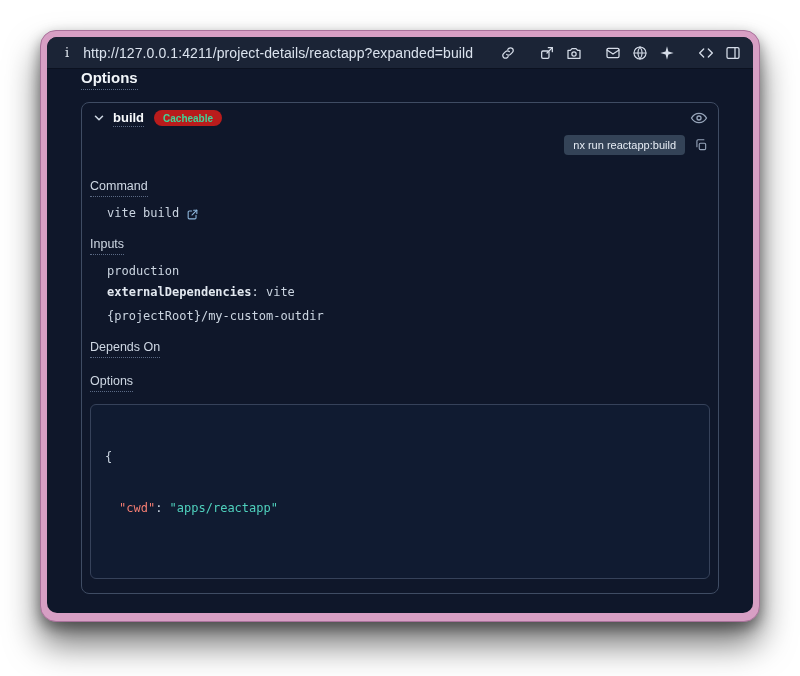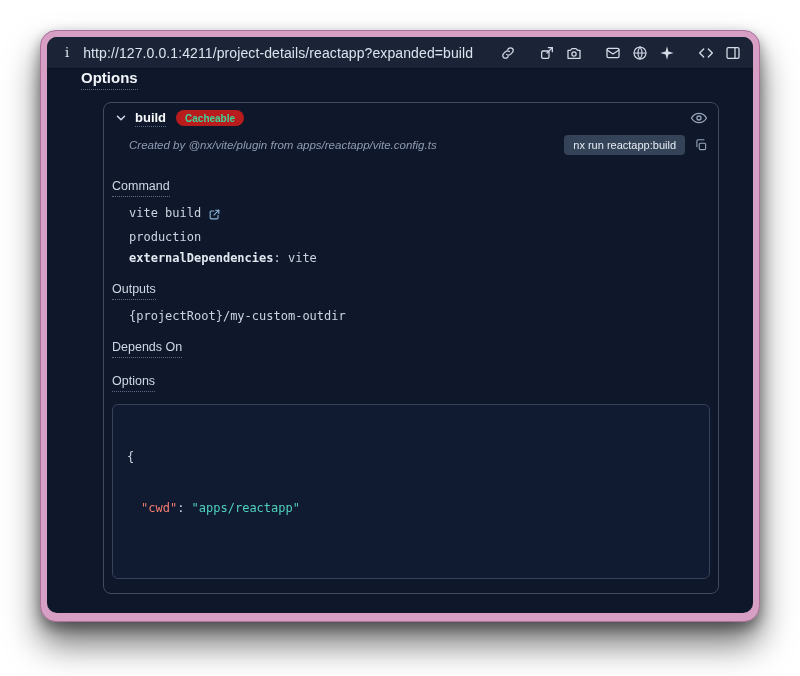--- a/index.html
+++ b/index.html
@@ -41,21 +41,21 @@
 
   .page-title {
     display: inline-block;
     margin-top: -5px;
     color: #f1f5f9; font-size: 15px; font-weight: 700;
     border-bottom: 1px dotted #5b6a85; padding-bottom: 3px;
   }
 
   .card {
     border: 1px solid #3f4c63; border-radius: 8px;
-    margin-top: 12px; background: #0f172a; margin-left: 22px;
+    margin-top: 12px; background: #0f172a;
   }
   .card-header {
     display: flex; align-items: center; height: 30px; padding: 0 10px;
   }
   .chev { width: 14px; height: 14px; color: #cbd5e1; display: inline-flex; cursor: pointer; }
   .target-name {
     margin-left: 7px; color: #f8fafc; font-size: 13px; font-weight: 700;
     border-bottom: 1px dotted #5b6a85; padding-bottom: 1px; cursor: pointer;
   }
   .badge {
@@ -186,21 +186,20 @@
           <span class="badge">Cacheable</span>
           <span class="spacer"></span>
           <span class="eye-btn">
             <svg viewBox="0 0 24 24" fill="none" stroke="currentColor" stroke-width="1.8" stroke-linecap="round" stroke-linejoin="round">
                 <path d="M2 12s3.6-6.2 10-6.2S22 12 22 12s-3.6 6.2-10 6.2S2 12 2 12z"></path>
                 <circle cx="12" cy="12" r="2.7"></circle>
               </svg>
           </span>
         </div>
         <div class="card-subheader">
-          <span class="created-by">Created by @nx/vite/plugin from apps/reactapp/vite.config.ts</span>
           <span class="spacer"></span>
           <span class="run-chip">nx run reactapp:build</span>
           <span class="copy-btn">
             <svg viewBox="0 0 24 24" fill="none" stroke="currentColor" stroke-width="1.9" stroke-linecap="round" stroke-linejoin="round">
                 <rect x="9" y="9" width="11" height="11" rx="2"></rect>
                 <path d="M5 15V5a2 2 0 0 1 2-2h10"></path>
               </svg>
           </span>
         </div>
 
@@ -210,27 +209,27 @@
             <span>vite build</span>
             <span class="ext-link">
               <svg viewBox="0 0 24 24" fill="none" stroke="currentColor" stroke-width="2" stroke-linecap="round" stroke-linejoin="round">
                   <path d="M14 4h6v6"></path>
                   <path d="M20 4l-9 9"></path>
                   <path d="M18.5 13.5V18a2 2 0 0 1-2 2H6a2 2 0 0 1-2-2V7.5a2 2 0 0 1 2-2h4.5"></path>
                 </svg>
             </span>
           </div>
 
+          <div><span class="section-h">Inputs</span></div>
           <div class="mono-row">production</div>
           <div class="mono-row tight">
             <b>externalDependencies</b>
               <span>: vite</span>
           </div>
 
-          <div><span class="section-h">Outputs</span></div>
           <div class="mono-row">{projectRoot}/my-custom-outdir</div>
 
           <div><span class="section-h">Depends On</span></div>
 
           <div><span class="section-h">Options</span></div>
           <div class="code-block">
             <div class="code-line">{</div>
             <div class="code-line indent"><span class="tok-key">"cwd"</span><span>: </span><span class="tok-val">"apps/reactapp"</span></div>
             
           </div>

